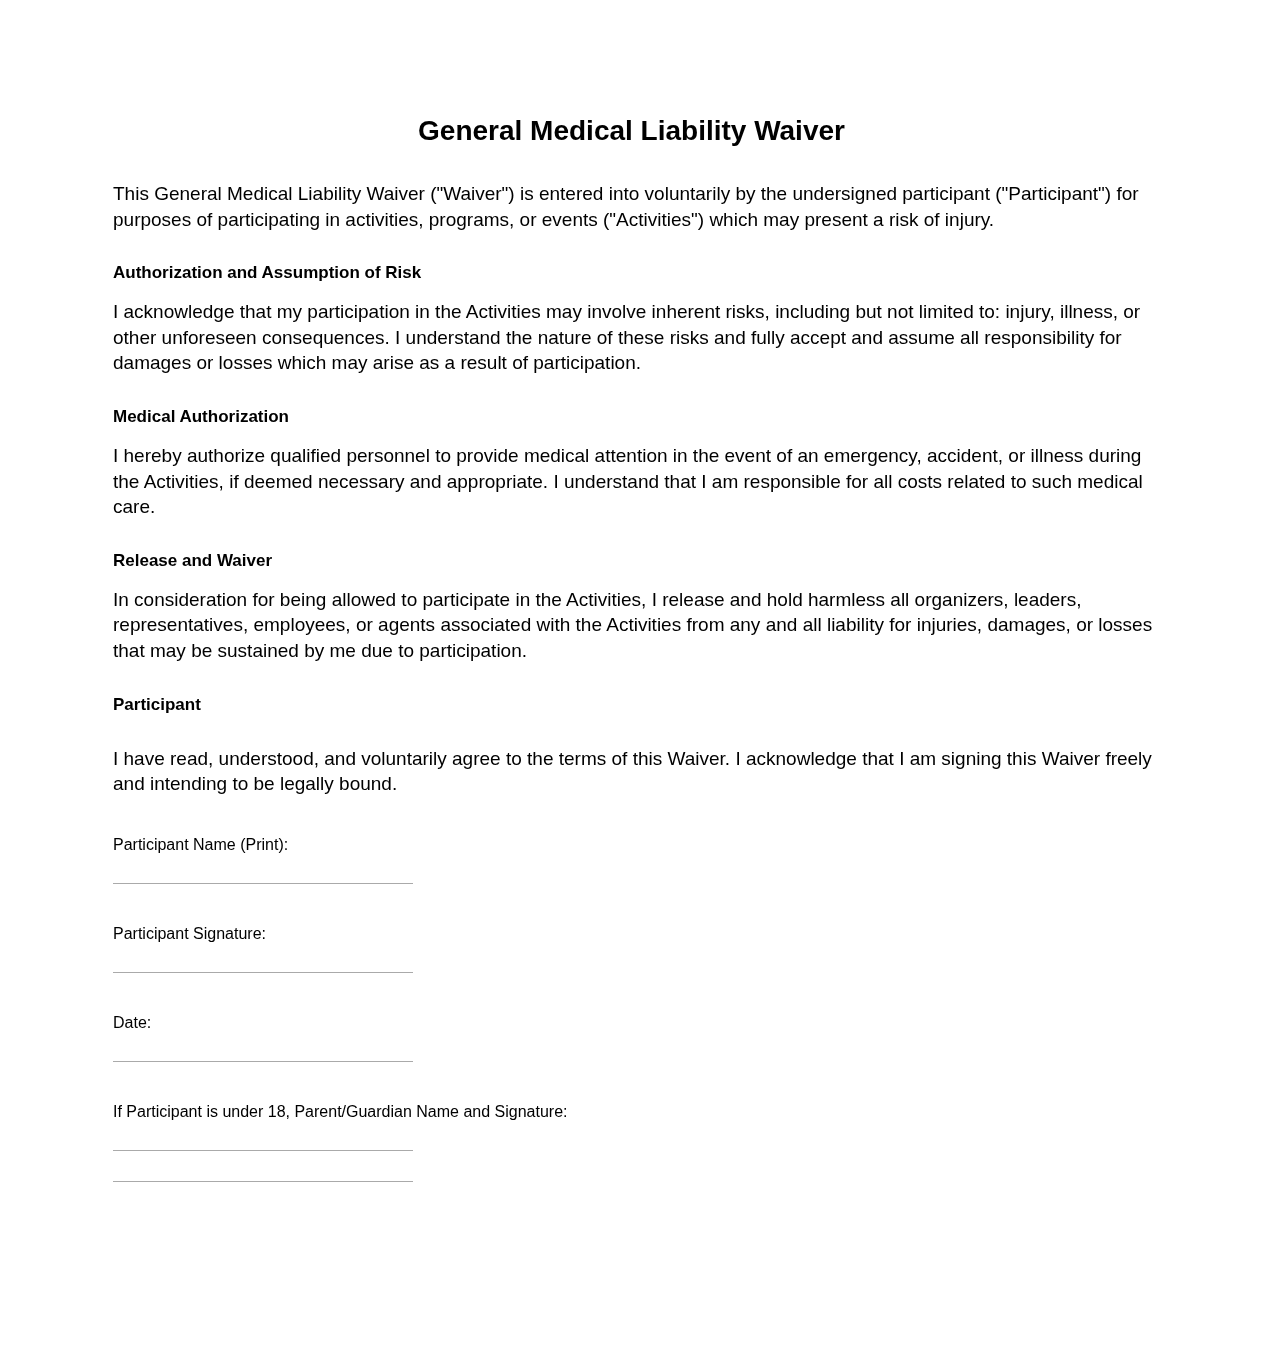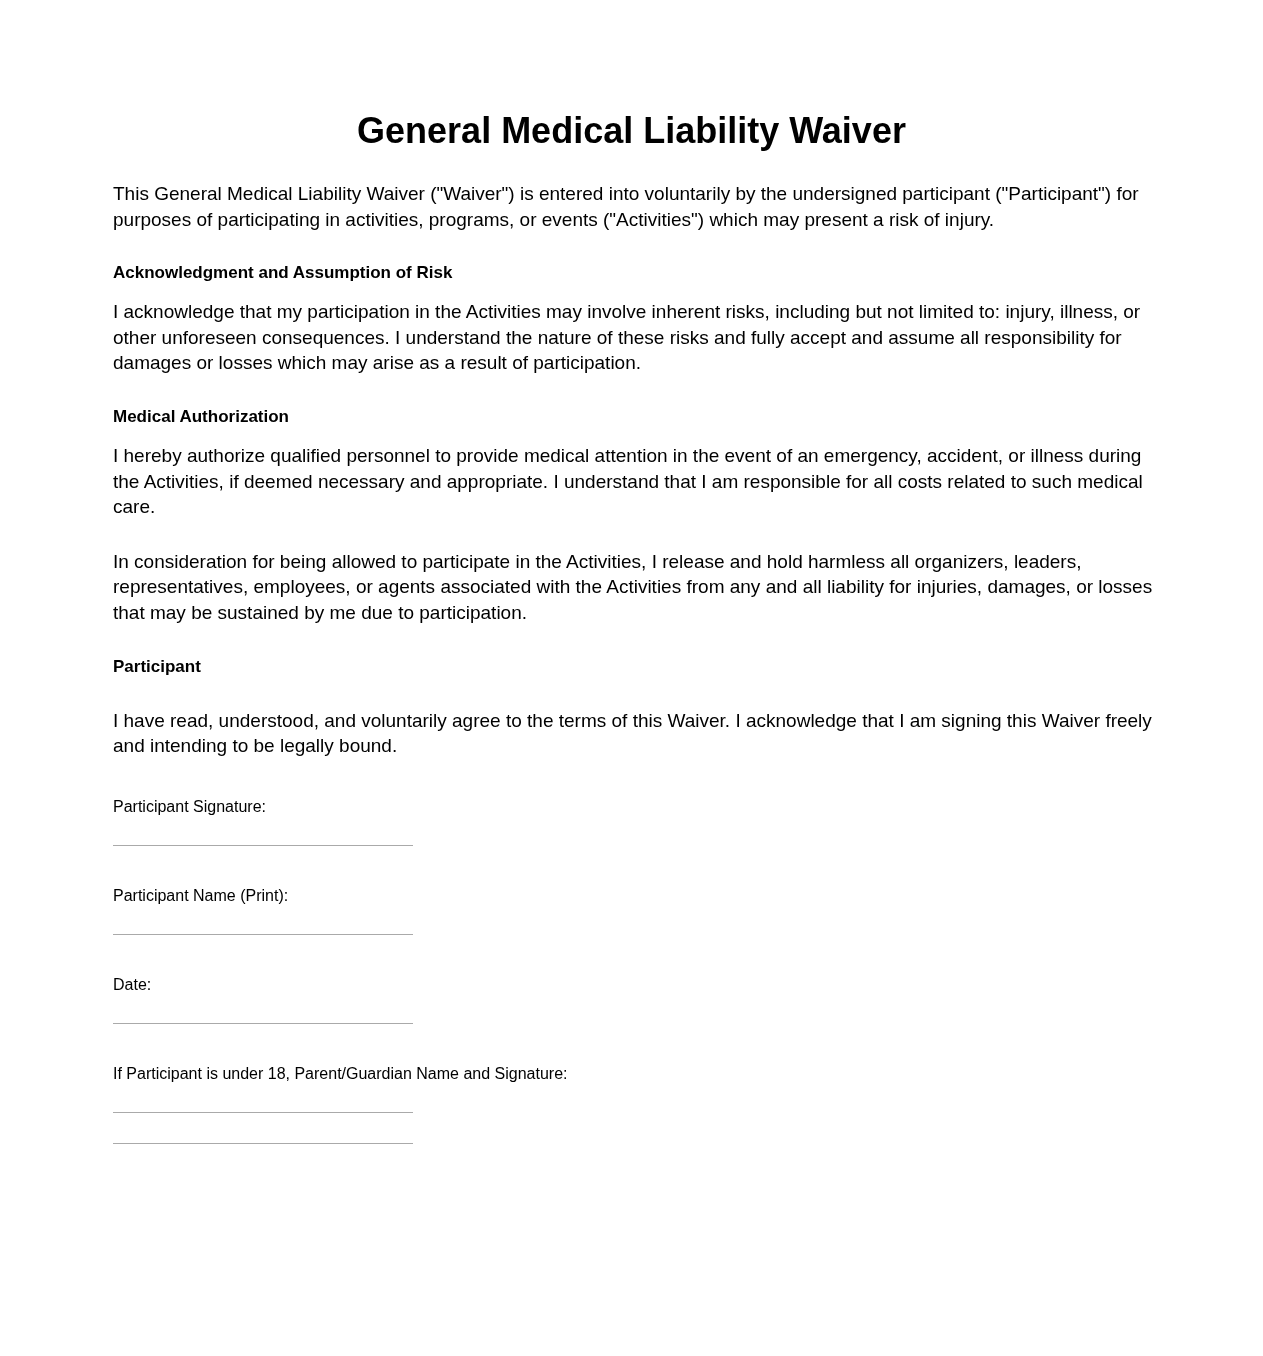--- a/index.html
+++ b/index.html
@@ -3,21 +3,21 @@
 <meta charset="utf-8">
 <style>
   html, body { margin: 0; padding: 0; background: #ffffff; }
   body {
     width: 1263px; height: 1356px; overflow: hidden;
     font-family: "Liberation Sans", sans-serif; color: #000;
   }
   .page { position: relative; padding: 0 113px; }
   h1 {
     margin: 0; position: absolute; left: 0; right: 0; top: 110px;
-    text-align: center; font-size: 36px; font-weight: bold; line-height: 42px;
+    text-align: center; font-size: 28px; font-weight: bold; line-height: 42px;
   }
   .content { position: absolute; left: 113px; width: 1040px; top: 181px; }
   p { margin: 0; font-size: 19px; line-height: 25.6px; }
   h2 { margin: 0; font-size: 17px; font-weight: bold; line-height: 24px; }
   .section { margin-top: 29px; }
   .section h2 { margin-bottom: 14px; }
   .sigs { margin-top: 36px; }
   .sig-label { font-size: 16px; line-height: 24px; }
   .sig-line { width: 300px; height: 0; border-bottom: 1px solid #aaaaaa; }
   .sig-block { margin-bottom: 38px; }
@@ -27,48 +27,49 @@
 </head>
 <body>
 
 <div class="page">
   <h1>General Medical Liability Waiver</h1>
 
   <div class="content">
     <p>This General Medical Liability Waiver ("Waiver") is entered into voluntarily by the undersigned participant ("Participant") for purposes of participating in activities, programs, or events ("Activities") which may present a risk of injury.</p>
 
     <div class="section">
-      <h2>Acknowledgment and Assumption of Risk</h2>
+      <h2>Authorization and Assumption of Risk</h2>
       <p>I acknowledge that my participation in the Activities may involve inherent risks, including but not limited to: injury, illness, or other unforeseen consequences. I understand the nature of these risks and fully accept and assume all responsibility for damages or losses which may arise as a result of participation.</p>
     </div>
 
     <div class="section">
       <h2>Medical Authorization</h2>
       <p>I hereby authorize qualified personnel to provide medical attention in the event of an emergency, accident, or illness during the Activities, if deemed necessary and appropriate. I understand that I am responsible for all costs related to such medical care.</p>
     </div>
 
     <div class="section">
+      <h2>Release and Waiver</h2>
       <p>In consideration for being allowed to participate in the Activities, I release and hold harmless all organizers, leaders, representatives, employees, or agents associated with the Activities from any and all liability for injuries, damages, or losses that may be sustained by me due to participation.</p>
     </div>
 
     <div class="section">
       <h2>Participant</h2>
     </div>
 
     <div class="section">
       <p>I have read, understood, and voluntarily agree to the terms of this Waiver. I acknowledge that I am signing this Waiver freely and intending to be legally bound.</p>
     </div>
 
     <div class="sigs">
       <div class="sig-block">
-        <div class="sig-label">Participant Signature:</div>
+        <div class="sig-label">Participant Name (Print):</div>
         <div class="sig-line"></div>
       </div>
       <div class="sig-block">
-        <div class="sig-label">Participant Name (Print):</div>
+        <div class="sig-label">Participant Signature:</div>
         <div class="sig-line"></div>
       </div>
       <div class="sig-block">
         <div class="sig-label">Date:</div>
         <div class="sig-line"></div>
       </div>
       <div class="sig-block">
         <div class="sig-label">If Participant is under 18, Parent/Guardian Name and Signature:</div>
         <div class="sig-line"></div>
         <div class="sig-line second"></div>

